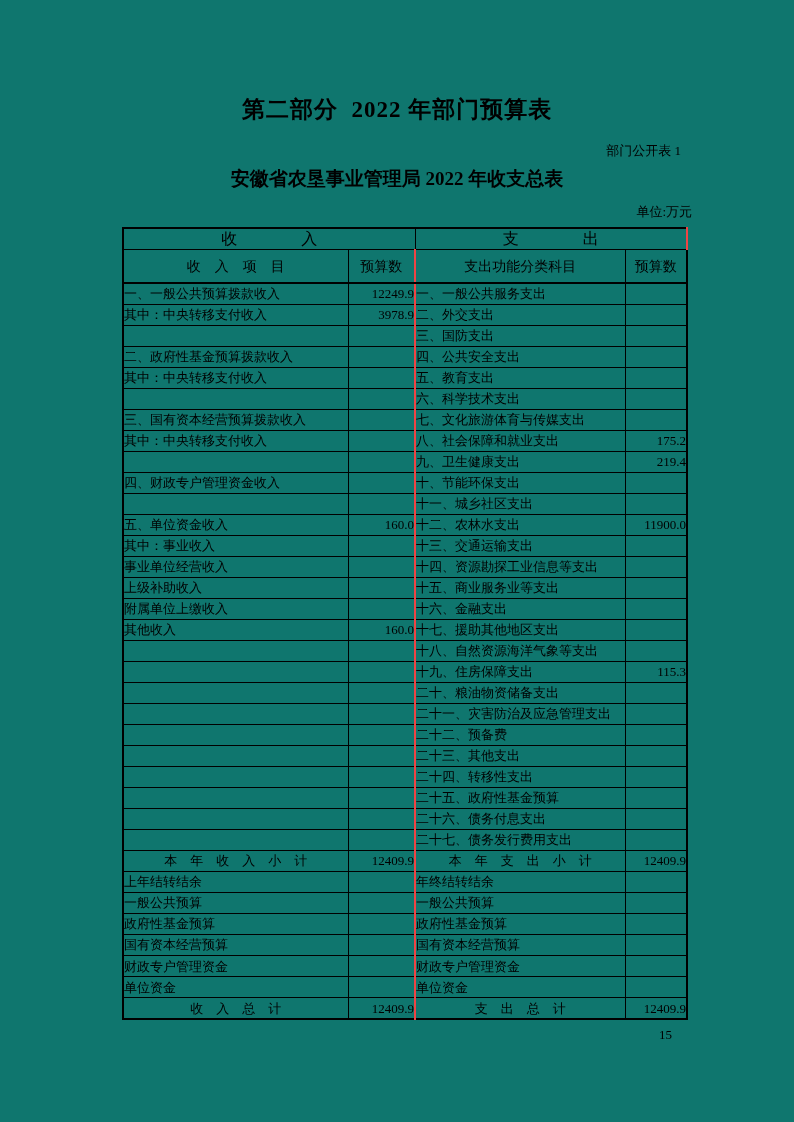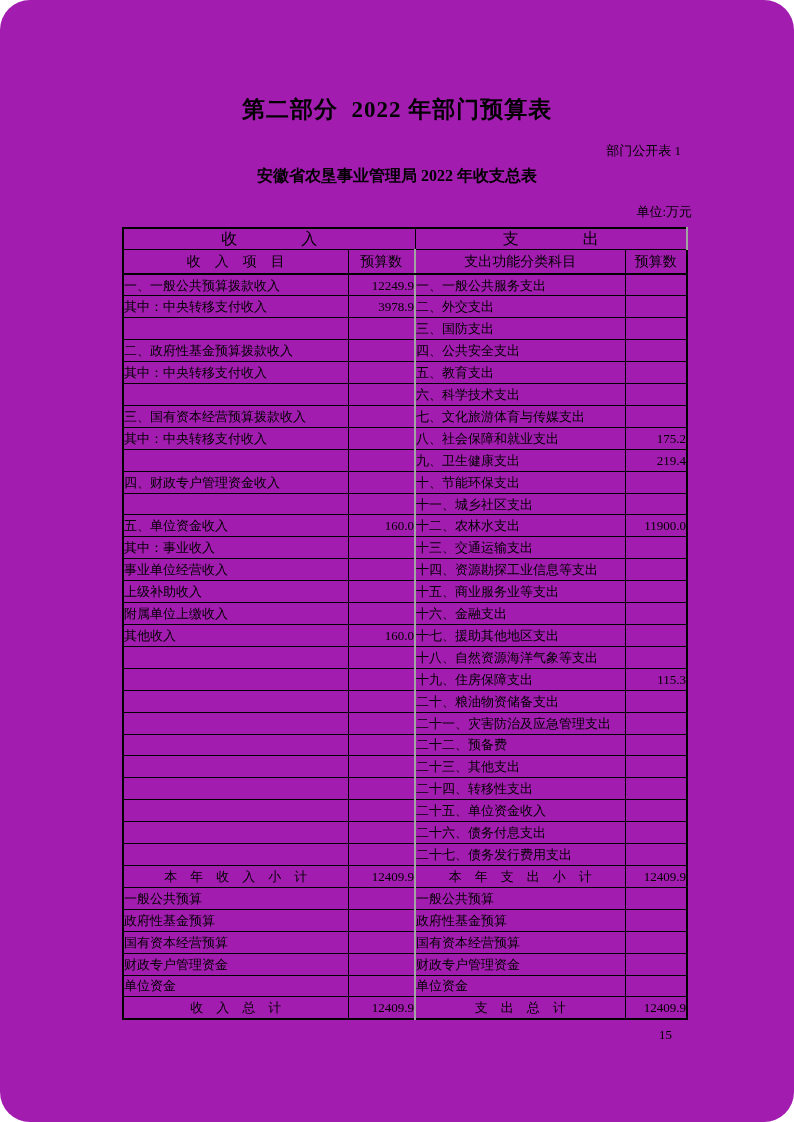--- a/index.html
+++ b/index.html
@@ -1,24 +1,23 @@
 <!DOCTYPE html>
 <html><head>
 <meta charset="utf-8">
 <style>
   html, body { margin: 0; padding: 0; background: #ffffff; }
   #page {
     position: relative;
     width: 794px;
     height: 1122px;
-    background: #a21caf;
+    background: #0f766e;
     font-family: "Liberation Serif", "DejaVu Serif", serif;
     color: #000000;
     overflow: hidden;
-    border-radius: 30px;
   }
   .section-title {
     position: absolute;
     left: 0; top: 94px;
     width: 100%;
     text-align: center;
     font-size: 23px;
     font-weight: bold;
     letter-spacing: 1px;
     white-space: pre;
@@ -30,21 +29,21 @@
     text-align: right;
     font-size: 13px;
     white-space: pre;
     padding-left: 7px;
   }
   .table-title {
     position: absolute;
     left: 0; top: 166px;
     width: 100%;
     text-align: center;
-    font-size: 16px;
+    font-size: 19px;
     font-weight: bold;
     white-space: pre;
   }
   .unit-note {
     position: absolute;
     left: 16px; top: 203px;
     width: 676px;
     text-align: right;
     font-size: 13px;
     white-space: pre;
@@ -62,30 +61,30 @@
     border: 1px solid #000;
     font-size: 13px;
     font-weight: normal;
     padding: 0;
     white-space: pre;
     overflow: hidden;
     vertical-align: middle;
     line-height: 1;
   }
   
-  table.budget td:nth-child(2), table.budget th:nth-child(2) { border-right: 2px solid #a3a3a3; }
+  table.budget td:nth-child(2), table.budget th:nth-child(2) { border-right: 2px solid #ef4444; }
   
   table.budget thead th {
     font-family: "Liberation Sans", "DejaVu Sans", sans-serif;
     font-weight: normal;
     text-align: center;
   }
   table.budget thead tr.group-row { height: 21px; }
   table.budget thead tr.group-row th { font-size: 16px; }
-  table.budget thead tr.col-row { height: 25px; }
+  table.budget thead tr.col-row { height: 34px; }
   table.budget thead tr.col-row th { font-size: 14px; border-bottom: 2px solid #000; }
   table.budget tbody tr { height: 21px; }
   .ind0 { text-align: left; padding-left: 6px; }
   .ind1 { text-align: left; padding-left: 50px; }
   .ind2 { text-align: left; padding-left: 91px; }
   .ind3 { text-align: left; padding-left: 30px; }
   .ctr  { text-align: center; }
   .num  { text-align: right; padding-right: 4px; }
   .page-number {
     position: absolute;
@@ -268,21 +267,21 @@
         </tr>
         <tr>
           <td class="ind0"></td>
           <td class="num"></td>
           <td class="ind0">二十四、转移性支出</td>
           <td class="num"></td>
         </tr>
         <tr>
           <td class="ind0"></td>
           <td class="num"></td>
-          <td class="ind0">二十五、单位资金收入</td>
+          <td class="ind0">二十五、政府性基金预算</td>
           <td class="num"></td>
         </tr>
         <tr>
           <td class="ind0"></td>
           <td class="num"></td>
           <td class="ind0">二十六、债务付息支出</td>
           <td class="num"></td>
         </tr>
         <tr>
           <td class="ind0"></td>
@@ -290,20 +289,26 @@
           <td class="ind0">二十七、债务发行费用支出</td>
           <td class="num"></td>
         </tr>
         <tr>
           <td class="ctr">本　年　收　入　小　计</td>
           <td class="num">12409.9</td>
           <td class="ctr">本　年　支　出　小　计</td>
           <td class="num">12409.9</td>
         </tr>
         <tr>
+          <td class="ind0">上年结转结余</td>
+          <td class="num"></td>
+          <td class="ind0">年终结转结余</td>
+          <td class="num"></td>
+        </tr>
+        <tr>
           <td class="ind3">一般公共预算</td>
           <td class="num"></td>
           <td class="ind3">一般公共预算</td>
           <td class="num"></td>
         </tr>
         <tr>
           <td class="ind3">政府性基金预算</td>
           <td class="num"></td>
           <td class="ind3">政府性基金预算</td>
           <td class="num"></td>

